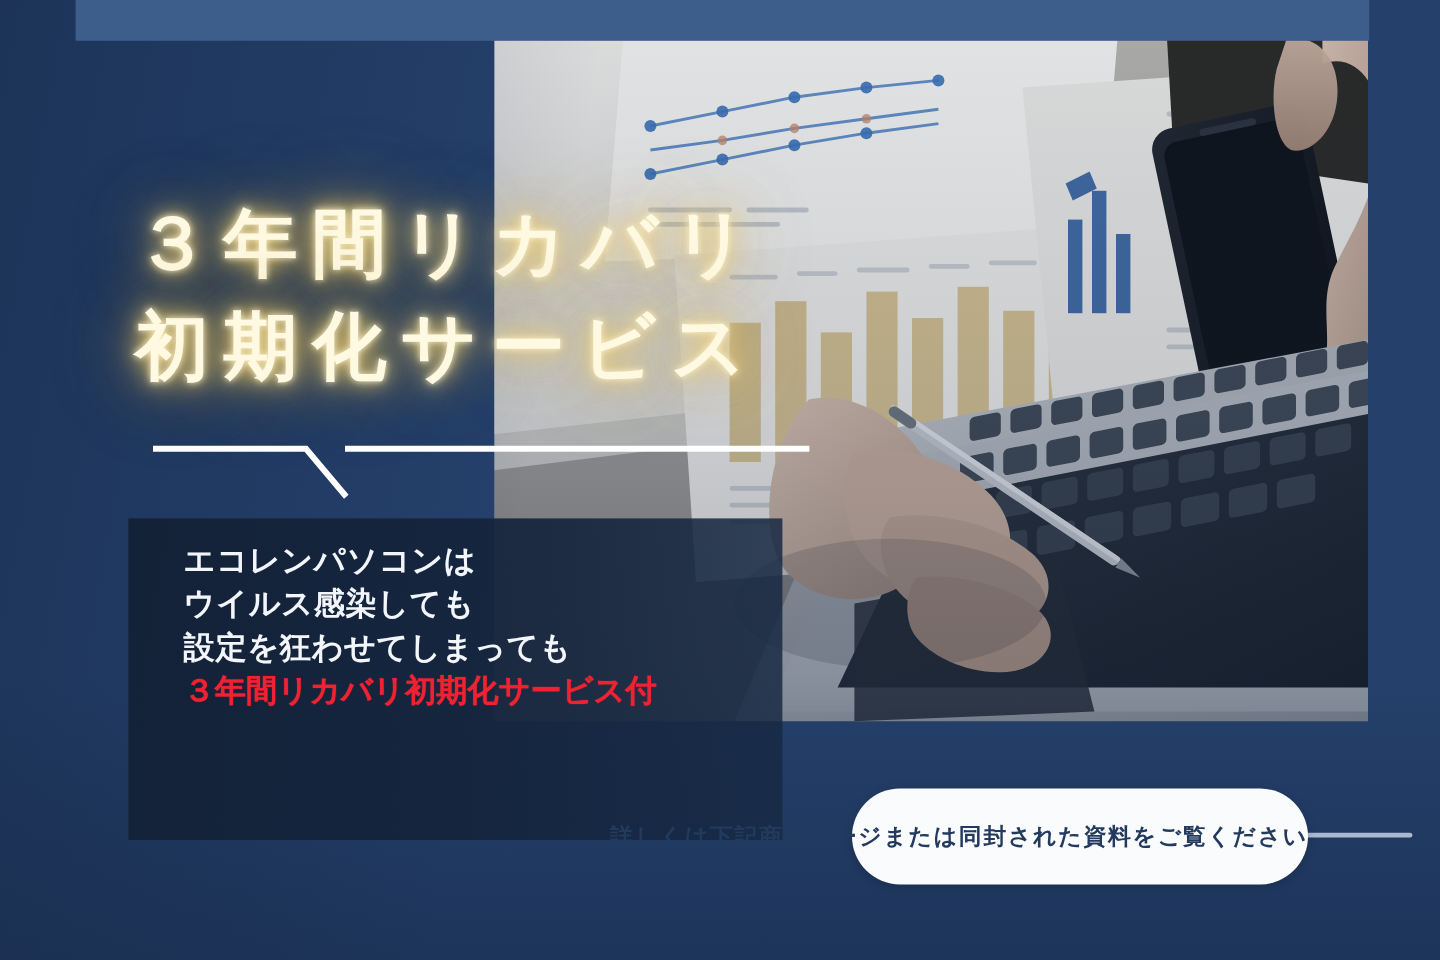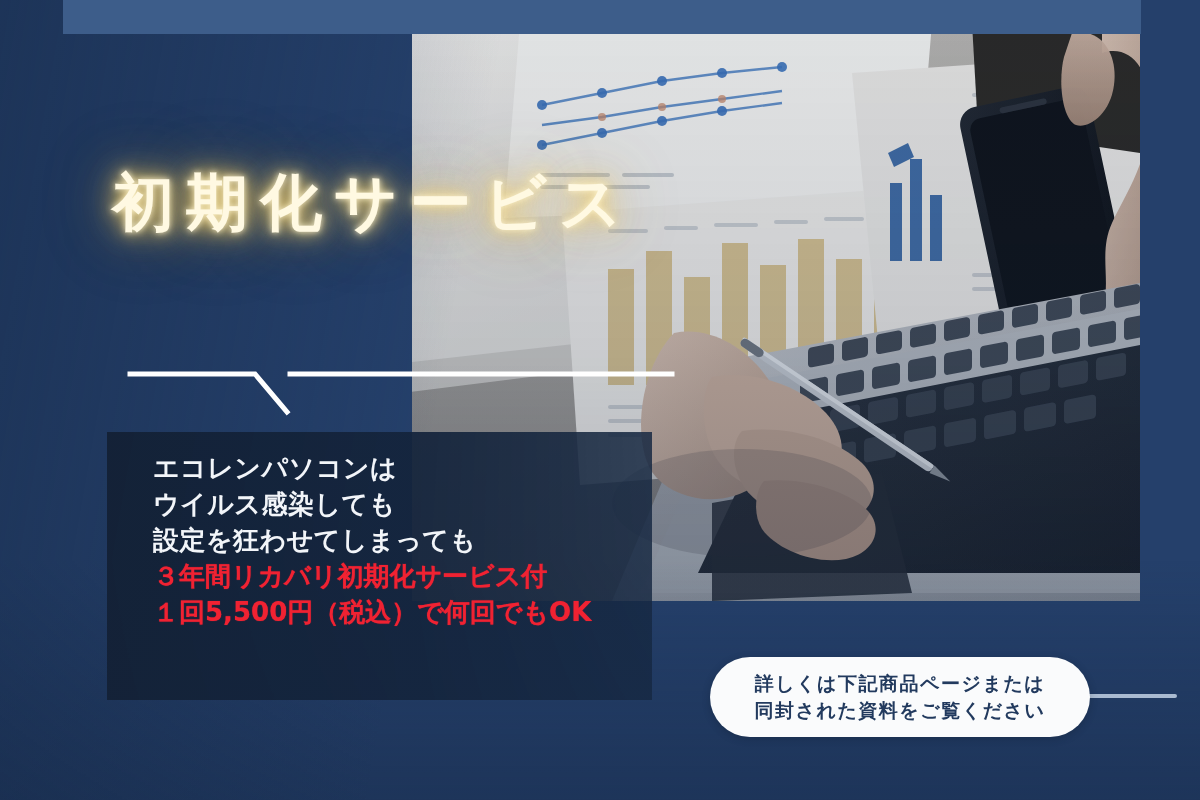--- a/index.html
+++ b/index.html
@@ -90,21 +90,21 @@
     letter-spacing:0px;
     text-shadow:0 0 1px rgba(240,34,50,.8);
   }
 
   
   .pill{
     position:absolute;left:710px;top:657px;width:380px;height:80px;
     z-index:9;
     background:#FAFBFC;
     border-radius:44px;
-    display:flex;flex-direction:column;align-items:center;justify-content:center;
+    display:flex;flex-direction:row;align-items:center;justify-content:flex-end;
     box-shadow:0 2px 8px rgba(0,0,0,.18);
   }
   .pill-line{
     display:block;
     font-size:19px;line-height:27px;
     font-weight:700;
     color:#223A5E;
     letter-spacing:1.5px;
     white-space:nowrap;
   }
@@ -304,36 +304,36 @@
       <ellipse cx="330" cy="470" rx="130" ry="54" fill="#2a2f38" opacity=".18"></ellipse>
     </svg>
     <div class="photo-tint"></div>
   </div>
 
   <div class="navy-shade"></div>
 
   <div class="top-band"></div>
 
   <div class="headline">
+    <span class="headline-line">３年間リカバリ</span>
     <span class="headline-line">初期化サービス</span>
   </div>
 
   <svg class="deco-lines" viewBox="0 0 1200 800">
     <g stroke="#FFFFFF" stroke-width="5" fill="none" stroke-linecap="square">
       <path d="M130,374 L255,374 L287,412"></path>
       <line x1="290" y1="374" x2="672" y2="374"></line>
     </g>
   </svg>
 
   <div class="info-panel">
     <span class="info-line">エコレンパソコンは</span>
     <span class="info-line">ウイルス感染しても</span>
     <span class="info-line">設定を狂わせてしまっても</span>
     <span class="info-line accent">３年間リカバリ初期化サービス付</span>
-    <span class="info-line accent">１回5,500円（税込）で何回でもOK</span>
   </div>
 
   <div class="pill-tail"></div>
 
   <div class="pill">
     <span class="pill-line">詳しくは下記商品ページまたは</span>
     <span class="pill-line">同封された資料をご覧ください</span>
   </div>
 
 </div>

